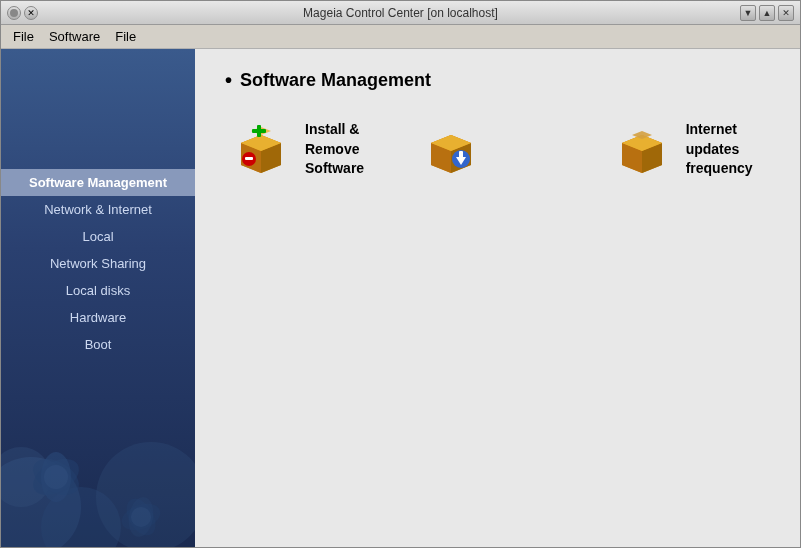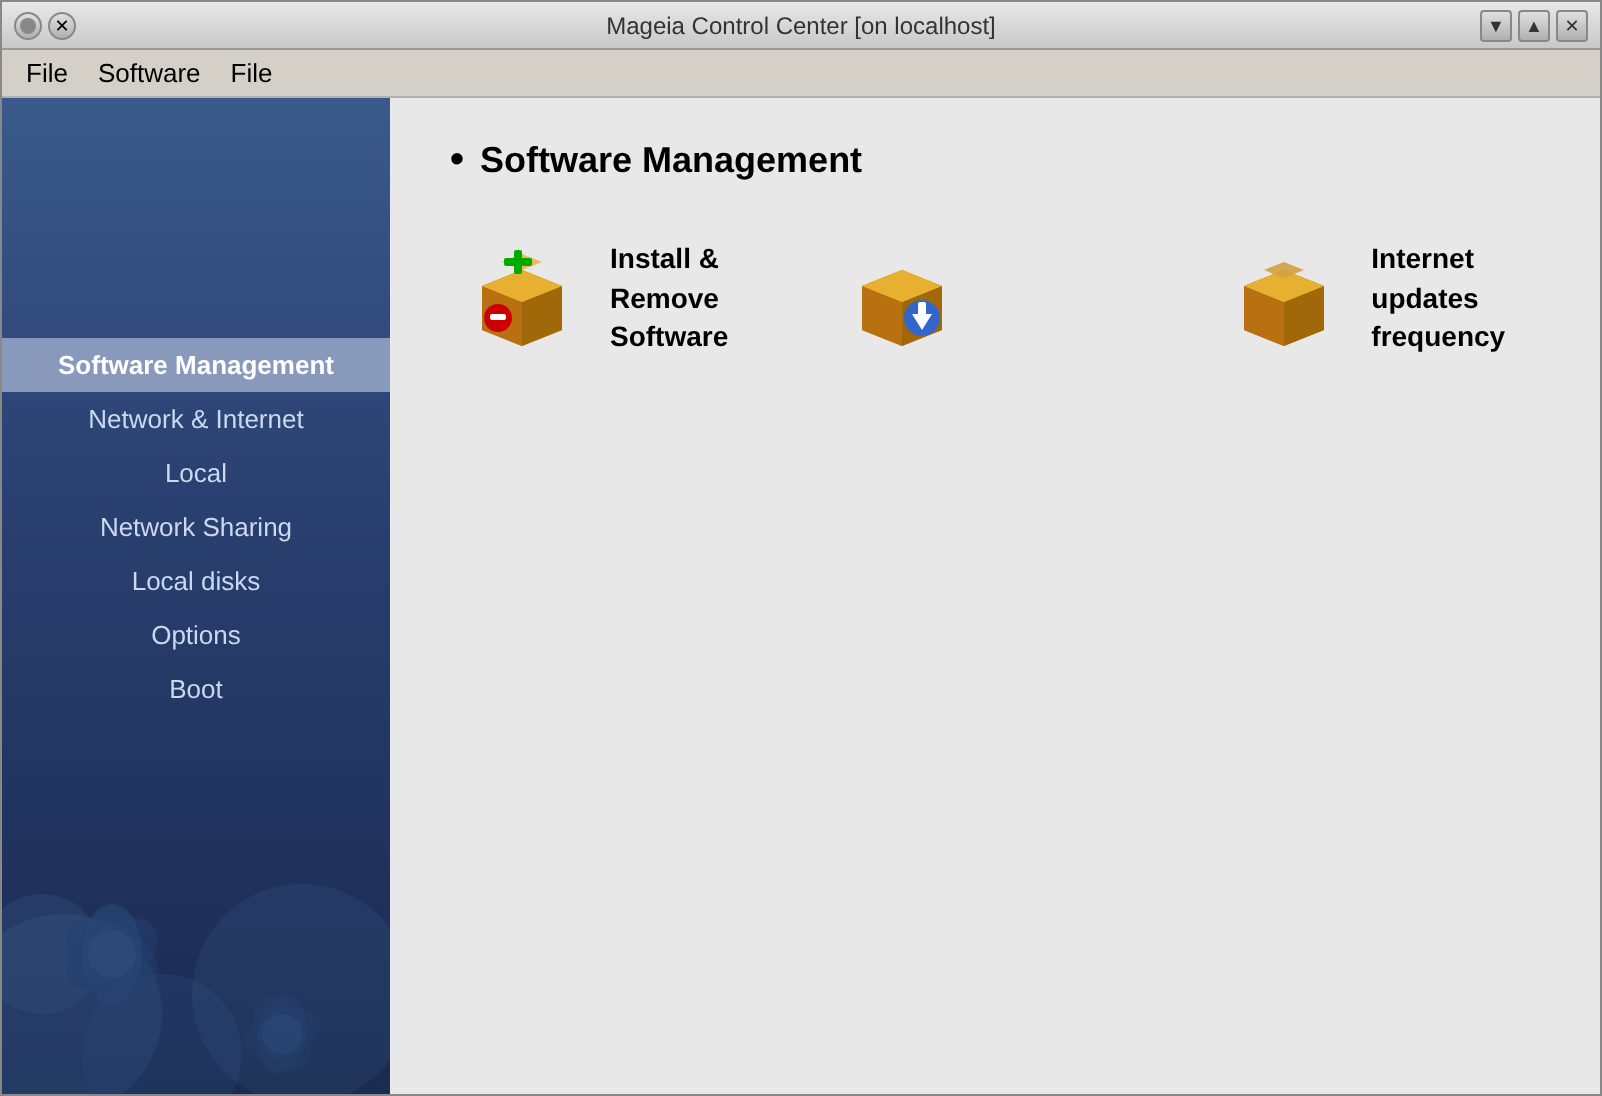--- a/index.html
+++ b/index.html
@@ -242,21 +242,21 @@
         <ellipse cx="140" cy="170" rx="20" ry="12" fill="#3a6aa0" opacity="0.3" transform="rotate(-80 140 170)"></ellipse>
         <circle cx="140" cy="170" r="10" fill="#4a7ab0" opacity="0.5"></circle>
       </svg>
 
       <div class="sidebar-nav">
         <div class="sidebar-item active">Software Management</div>
         <div class="sidebar-item">Network &amp; Internet</div>
         <div class="sidebar-item">Local</div>
         <div class="sidebar-item">Network Sharing</div>
         <div class="sidebar-item">Local disks</div>
-        <div class="sidebar-item">Options</div>
+        <div class="sidebar-item">Hardware</div>
         <div class="sidebar-item">Boot</div>
       </div>
     </div>
 
     <div class="content">
       <div class="section-title">Software Management</div>
 
       <div class="options-grid">
 
         <div class="option-item">

